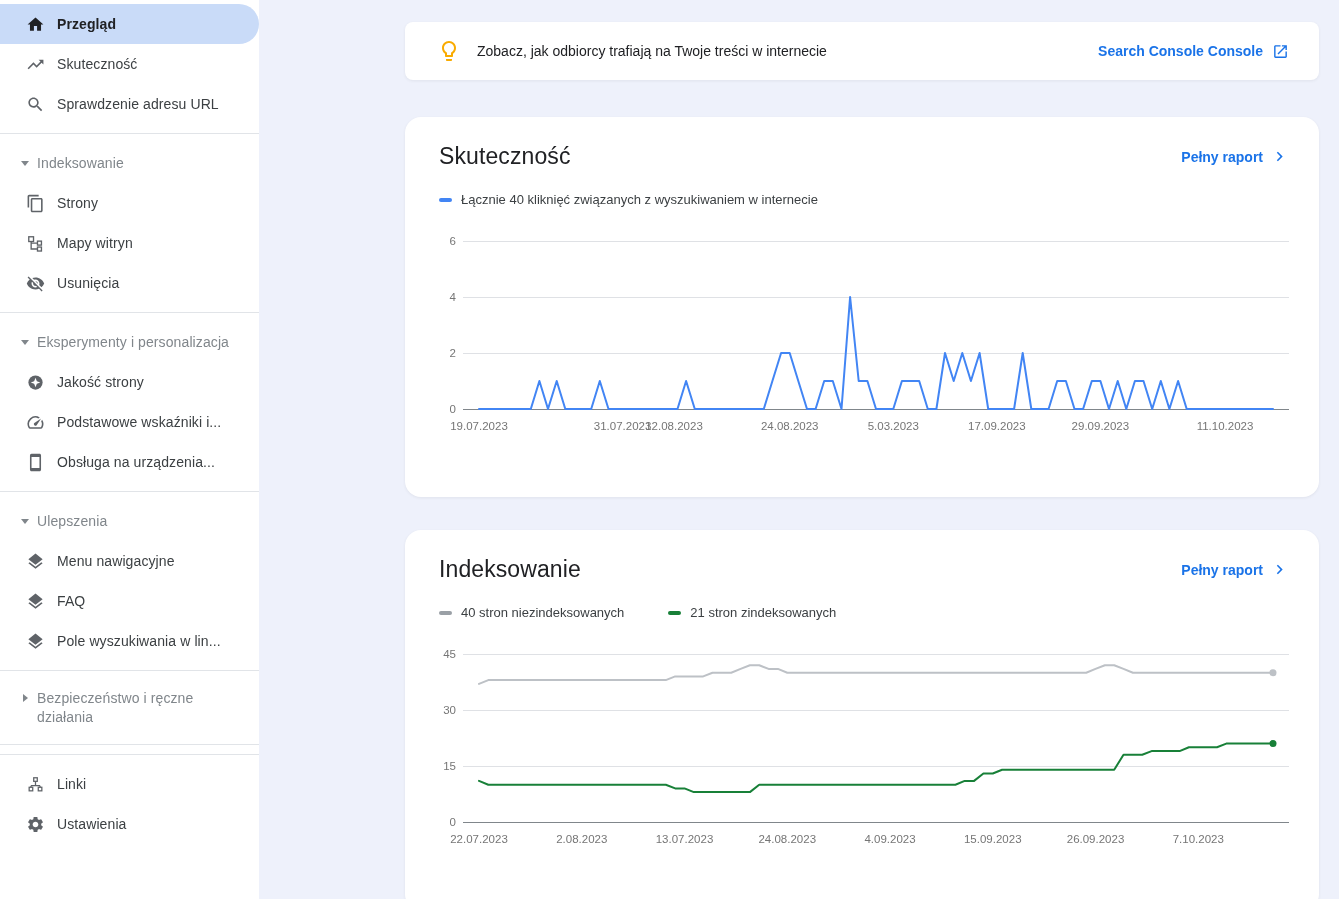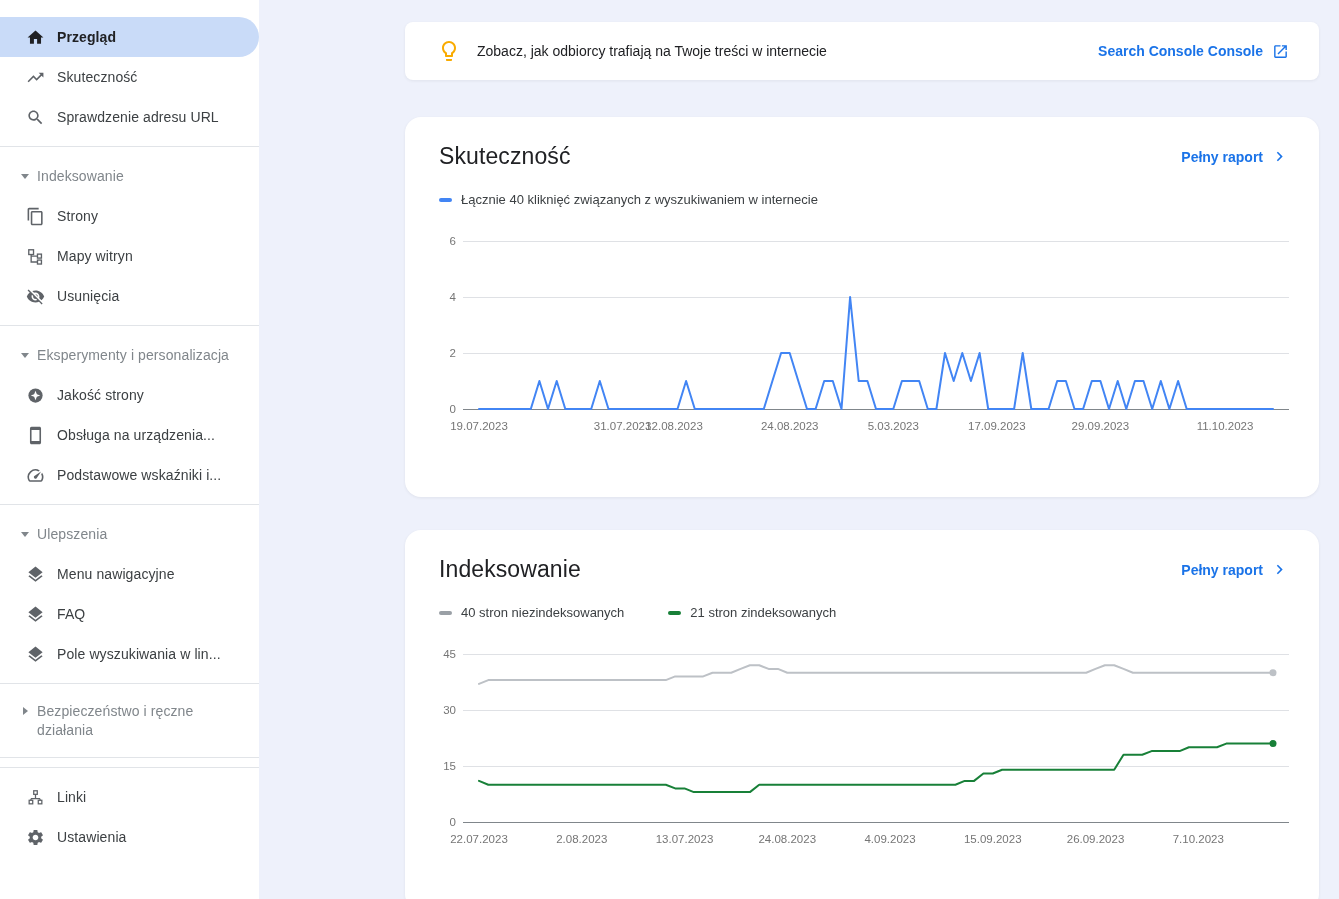--- a/index.html
+++ b/index.html
@@ -3,21 +3,21 @@
 <meta charset="utf-8">
 <style>
   html,body{margin:0;padding:0;}
   body{
     width:1339px;height:899px;overflow:hidden;display:flex;
     background:var(--bg,#eef1fb);
     font-family:"Liberation Sans","DejaVu Sans",sans-serif;
     color:#202124;
   }
   
-  .sidebar{width:259px;min-width:259px;background:#fff;height:100%;padding-top:17px;box-sizing:border-box;}
+  .sidebar{width:259px;min-width:259px;background:#fff;height:100%;padding-top:4px;box-sizing:border-box;}
   .side-row{height:40px;display:flex;align-items:center;padding-left:25px;cursor:pointer;}
   .side-row .icon{width:20px;height:20px;margin-right:12px;color:#5f6368;flex:none;display:flex;align-items:center;justify-content:center;}
   .side-row .icon svg{width:19px;height:19px;display:block;}
   .side-label{font-size:14px;color:#3c4043;letter-spacing:.1px;white-space:nowrap;}
   .side-row.selected{background:var(--pill-blue,#c9dbf8);border-radius:0 20px 20px 0;}
   .side-row.selected .side-label{font-weight:bold;color:#202124;}
   .side-row.selected .icon{color:#202124;}
   .side-header{min-height:40px;display:flex;align-items:center;padding-left:20px;cursor:pointer;}
   .side-header.twoline{align-items:flex-start;padding-top:9px;padding-bottom:6px;}
   .caret{width:10px;margin-right:7px;flex:none;display:flex;justify-content:center;}
@@ -130,32 +130,32 @@
       <svg viewBox="0 0 24 24">
           <circle cx="12" cy="12" r="9" fill="currentColor"></circle>
           <path d="M12 6l1.7 4.3L18 12l-4.3 1.7L12 18l-1.7-4.3L6 12l4.3-1.7z" fill="#fff"></path>
         </svg>
     </span>
     <span class="side-label">Jakość strony</span>
   </div>
   <div class="side-row">
     <span class="icon">
       <svg viewBox="0 0 24 24" fill="currentColor">
+          <path d="M20.38 8.57l-1.23 1.85a8 8 0 0 1-.22 7.58H5.07A8 8 0 0 1 15.58 6.85l1.85-1.23A10 10 0 0 0 3.35 19a2 2 0 0 0 1.72 1h13.85a2 2 0 0 0 1.74-1 10 10 0 0 0-.27-10.44zm-9.79 6.84a2 2 0 0 0 2.83 0l5.66-8.49-8.49 5.66a2 2 0 0 0 0 2.83z"></path>
+        </svg>
+    </span>
+    <span class="side-label">Podstawowe wskaźniki i...</span>
+  </div>
+  <div class="side-row">
+    <span class="icon">
+      <svg viewBox="0 0 24 24" fill="currentColor">
           <path d="M17 1.01L7 1c-1.1 0-2 .9-2 2v18c0 1.1.9 2 2 2h10c1.1 0 2-.9 2-2V3c0-1.1-.9-1.99-2-1.99zM17 19H7V5h10v14z"></path>
         </svg>
     </span>
     <span class="side-label">Obsługa na urządzenia...</span>
-  </div>
-  <div class="side-row">
-    <span class="icon">
-      <svg viewBox="0 0 24 24" fill="currentColor">
-          <path d="M20.38 8.57l-1.23 1.85a8 8 0 0 1-.22 7.58H5.07A8 8 0 0 1 15.58 6.85l1.85-1.23A10 10 0 0 0 3.35 19a2 2 0 0 0 1.72 1h13.85a2 2 0 0 0 1.74-1 10 10 0 0 0-.27-10.44zm-9.79 6.84a2 2 0 0 0 2.83 0l5.66-8.49-8.49 5.66a2 2 0 0 0 0 2.83z"></path>
-        </svg>
-    </span>
-    <span class="side-label">Podstawowe wskaźniki i...</span>
   </div>
   <hr>
   <div class="side-header">
     <span class="caret">
         <span class="caret-down"></span>
       </span>
     <span class="header-label">Ulepszenia</span>
   </div>
   <div class="side-row">
     <span class="icon">

